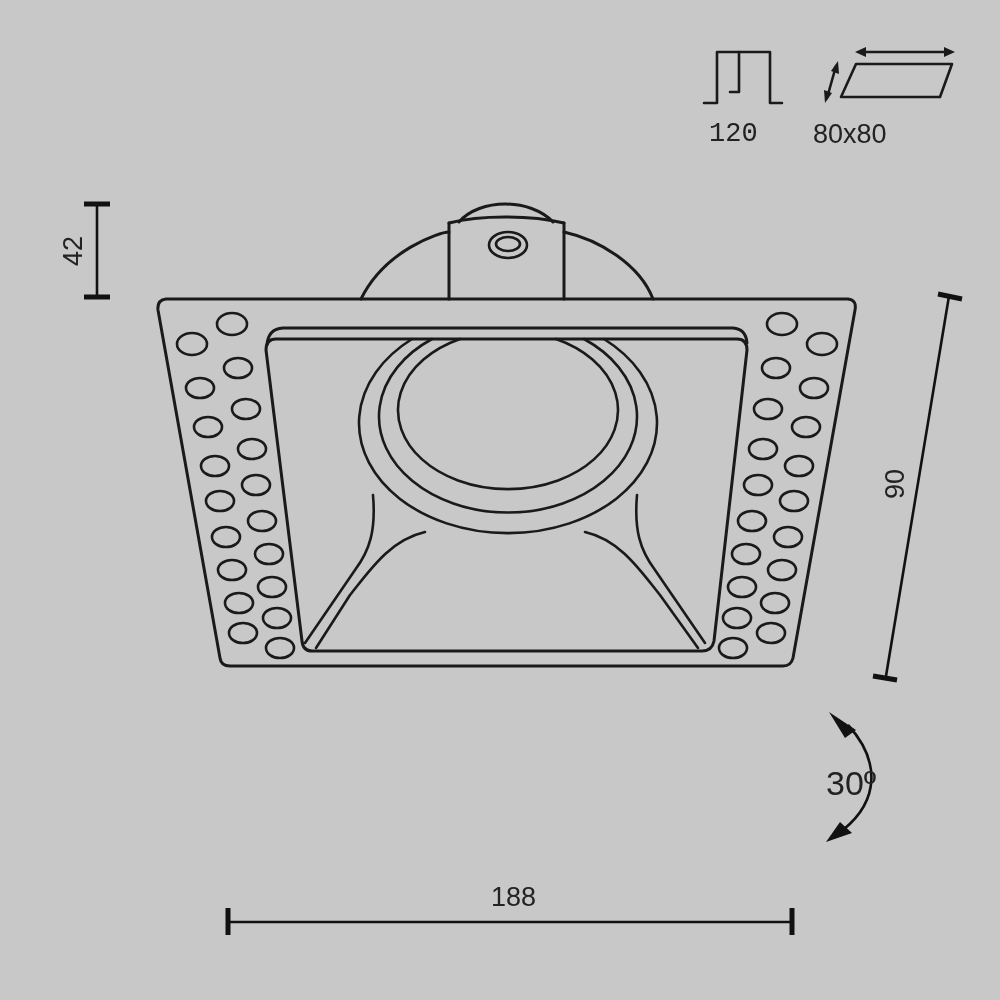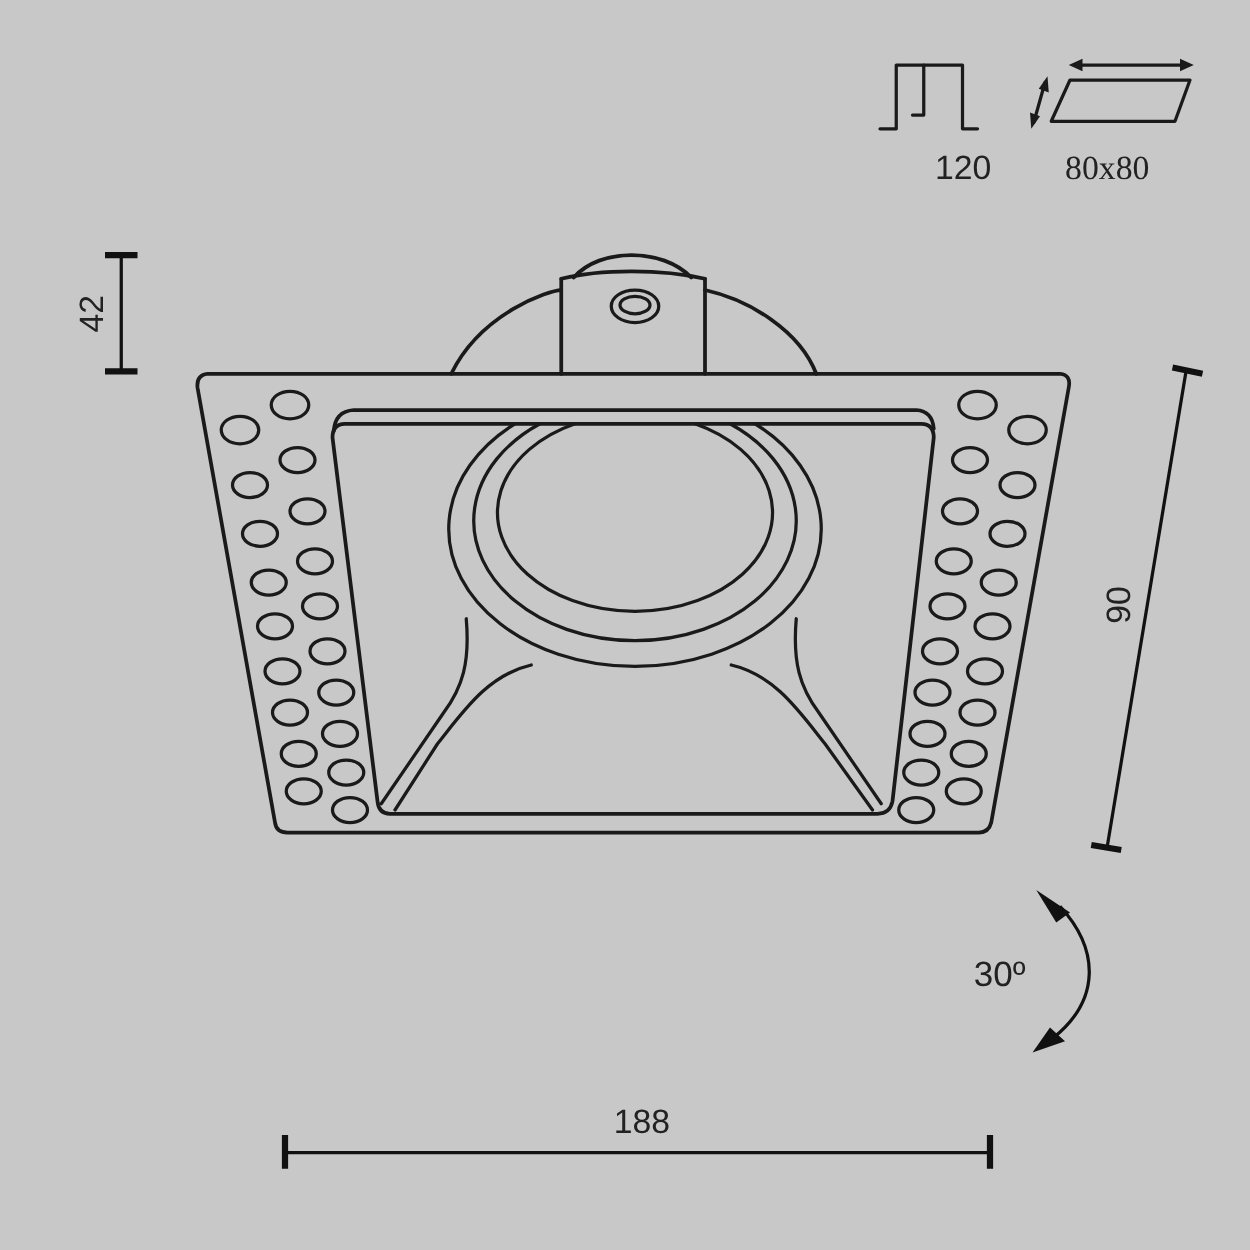--- a/index.html
+++ b/index.html
@@ -125,22 +125,22 @@
     <polygon points="826,842 840,822 852,833" fill="#111"></polygon>
   </g>
 
   <g>
     <line class="dim" x1="228" y1="922" x2="792" y2="922"></line>
     <line class="tick" x1="228" y1="908" x2="228" y2="935"></line>
     <line class="tick" x1="792" y1="908" x2="792" y2="935"></line>
   </g>
 </svg>
 
-<div class="lbl" style="left:748px; top:121px;">120</div>
-<div class="lbl" style="left:852px; top:121px;font-family:Liberation Serif, serif;">80x80</div>
+<div class="lbl" style="left:709px; top:121px;font-family:Liberation Mono, monospace;">120</div>
+<div class="lbl" style="left:813px; top:121px;">80x80</div>
 
 <div class="lbl" style="left:58px; top:236px; transform: rotate(-90deg); transform-origin: 16px 14px;">42</div>
 
 <div class="lbl" style="left:880px; top:469px; transform: rotate(-90deg); transform-origin: 16px 14px;">90</div>
 
-<div class="lbl" style="left:779px; top:766px; font-size:28px;">30º</div>
+<div class="lbl" style="left:826px; top:766px; font-size:34px;">30º</div>
 
 <div class="lbl" style="left:491px; top:884px;">188</div>
 
 </body></html>

